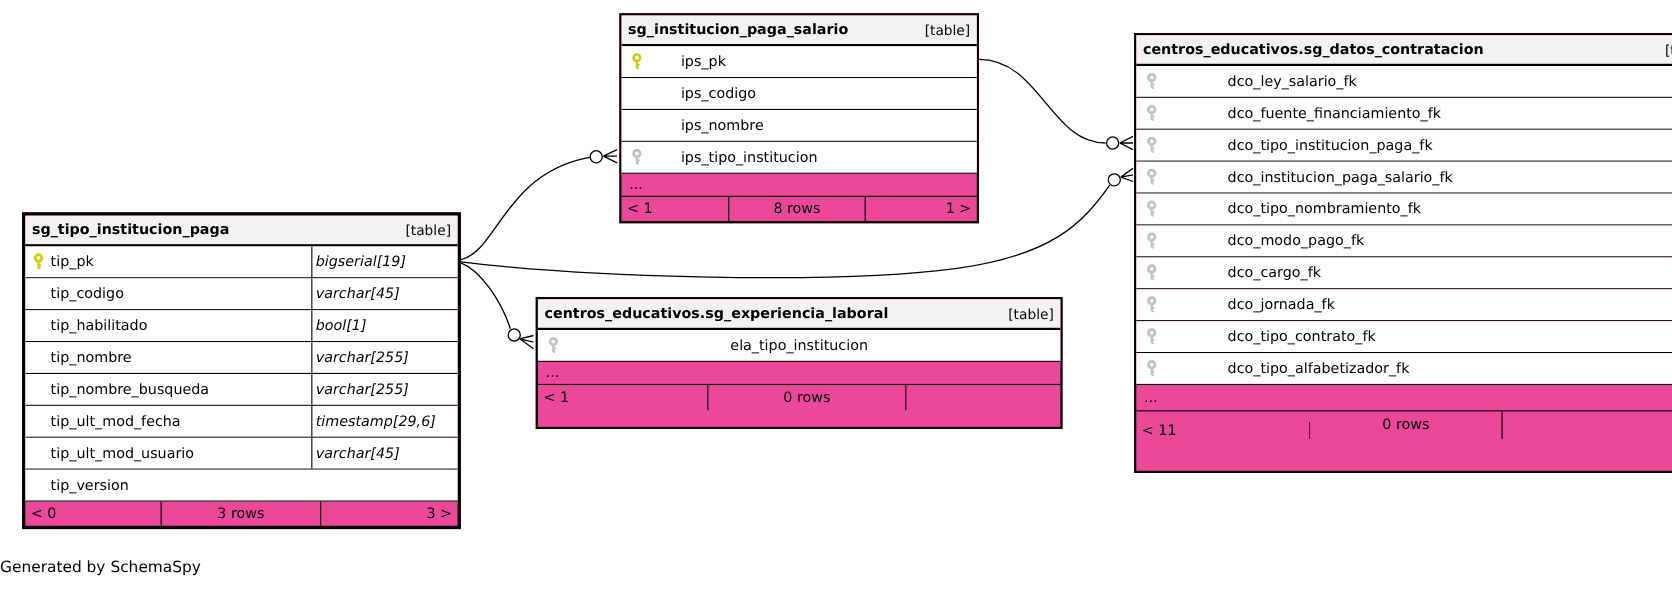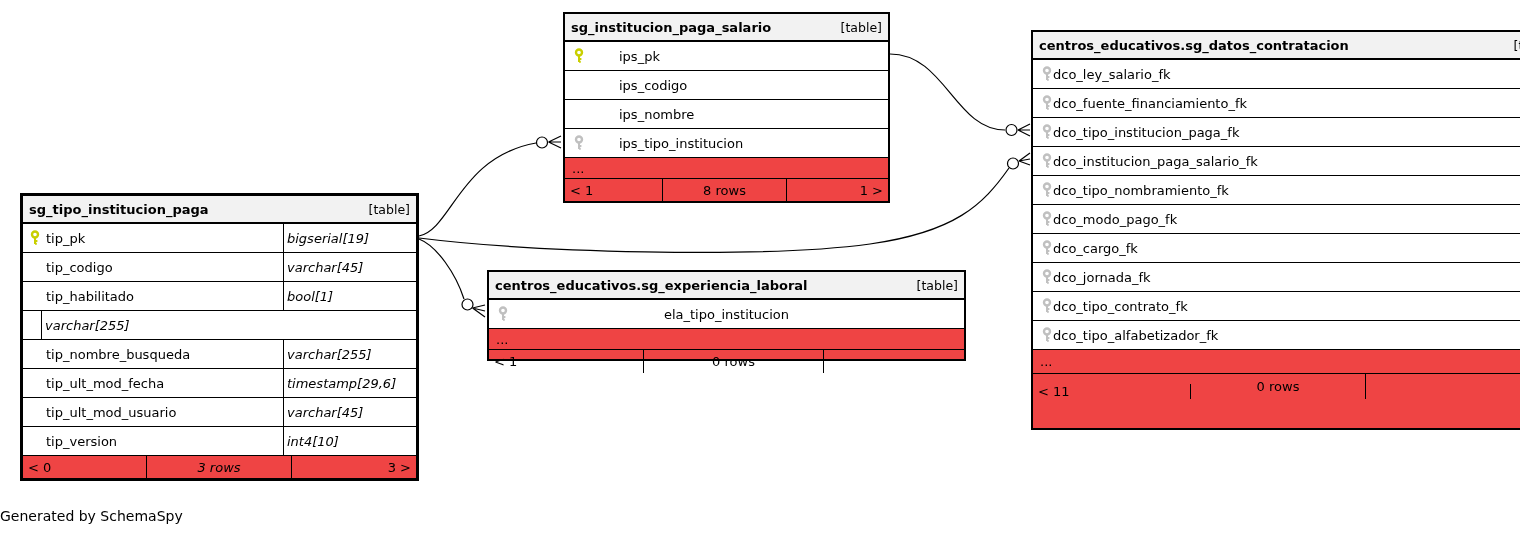--- a/index.html
+++ b/index.html
@@ -3,21 +3,21 @@
 <meta charset="utf-8">
 <style>
   html,body { margin:0; padding:0; background:#ffffff; }
   .canvas {
     position:relative; width:1520px; height:539px; background:#ffffff;
     font-family:"DejaVu Sans","Liberation Sans",sans-serif; color:#000;
   }
   svg.edges { position:absolute; left:0; top:0; z-index:1; pointer-events:none; }
   .tbl {
     position:absolute; z-index:2; box-sizing:border-box;
-    border:2px solid #000; background:#ef4444; font-size:13px;
+    border:2px solid #000; background:#ec4899; font-size:13px;
   }
   .tbl.thick { border-width:3px; }
   .tbl-hdr {
     box-sizing:border-box; height:28px; display:flex; justify-content:space-between;
     align-items:center; padding:0 6px; background:var(--header-bg,#f2f2f2);
     border-bottom:2px solid #000;
   }
   .tbl-title { font-weight:bold; font-size:13px; white-space:nowrap; }
   .tbl-tag { font-size:12.5px; white-space:nowrap; }
   .row {
@@ -32,21 +32,21 @@
     box-sizing:border-box; display:flex; align-items:center;
     padding-left:7px; border-bottom:1px solid #000; font-size:13px;
   }
   .ftr { display:flex; box-sizing:border-box; align-items:stretch; font-size:13px; }
   .ftr-cell { box-sizing:border-box; display:flex; align-items:center; }
   .ftr-l { padding-left:5px; border-right:1px solid #000; }
   .ftr-c { justify-content:center; border-right:1px solid #000; }
   .ftr-r { justify-content:flex-end; padding-right:5px; flex:1; }
   
   .t1 .row { padding-left:8px; }  .t1 .name { margin-left:34px; white-space:nowrap; }
-  .t2 .row { padding-left:8px; }  .t2 .name { white-space:nowrap; }
+  .t2 .row { padding-left:8px; }  .t2 .name { margin-left:63px; white-space:nowrap; }
   .t3 .row { padding-left:6px; }
   .t3 .name { margin-left:5px; flex:1; white-space:nowrap; }
   .t3 .type { flex:0 0 129px; align-self:stretch; display:flex; align-items:center;
               border-left:1px solid #000; padding-left:3px; white-space:nowrap;font-style:italic; }
   .t4 .row { position:relative; justify-content:center; }
   .t4 .keyicon { position:absolute; left:8px; top:6px; }
   .credit { position:absolute; left:0; top:508px; font-size:14px; z-index:2; }
 </style>
 </head>
 <body>
@@ -218,50 +218,50 @@
       <span class="name">tip_codigo</span>
       <span class="type">varchar[45]</span>
     </div>
     <div class="row">
       <svg class="keyicon empty" viewBox="0 0 12 16"></svg>
       <span class="name">tip_habilitado</span>
       <span class="type">bool[1]</span>
     </div>
     <div class="row">
       <svg class="keyicon empty" viewBox="0 0 12 16"></svg>
+      <span class="name">tip_nombre</span>
       <span class="type">varchar[255]</span>
     </div>
     <div class="row">
       <svg class="keyicon empty" viewBox="0 0 12 16"></svg>
       <span class="name">tip_nombre_busqueda</span>
       <span class="type">varchar[255]</span>
     </div>
     <div class="row">
       <svg class="keyicon empty" viewBox="0 0 12 16"></svg>
       <span class="name">tip_ult_mod_fecha</span>
       <span class="type">timestamp[29,6]</span>
     </div>
     <div class="row">
       <svg class="keyicon empty" viewBox="0 0 12 16"></svg>
       <span class="name">tip_ult_mod_usuario</span>
       <span class="type">varchar[45]</span>
     </div>
     <div class="row">
       <svg class="keyicon empty" viewBox="0 0 12 16"></svg>
       <span class="name">tip_version</span>
-      <span class="type">int4[10]</span>
     </div>
     <div class="ftr" style="height:22px;">
       <div class="ftr-cell ftr-l" style="flex:0 0 124px;">&lt; 0</div>
-      <div class="ftr-cell ftr-c" style="flex:0 0 145px;font-style:italic;">3 rows</div>
+      <div class="ftr-cell ftr-c" style="flex:0 0 145px;">3 rows</div>
       <div class="ftr-cell ftr-r">3 &gt;</div>
     </div>
   </div>
 
-  <div class="tbl t4" style="left:487px; top:270px; width:479px; height:91px;">
+  <div class="tbl t4" style="left:487px; top:270px; width:479px; height:120px;">
     <div class="tbl-hdr">
       <span class="tbl-title">centros_educativos.sg_experiencia_laboral</span>
       <span class="tbl-tag">[table]</span>
     </div>
     <div class="row">
       <svg class="keyicon key-fk" viewBox="0 0 12 16">
           <circle cx="6" cy="4.5" r="3" fill="none" stroke="currentColor" stroke-width="2.4"></circle>
           <path d="M6 7.5 V14 M6 11 H8.4 M6 13.8 H7.8" stroke="currentColor" stroke-width="2" fill="none"></path>
         </svg>
       <span class="name">ela_tipo_institucion</span>

